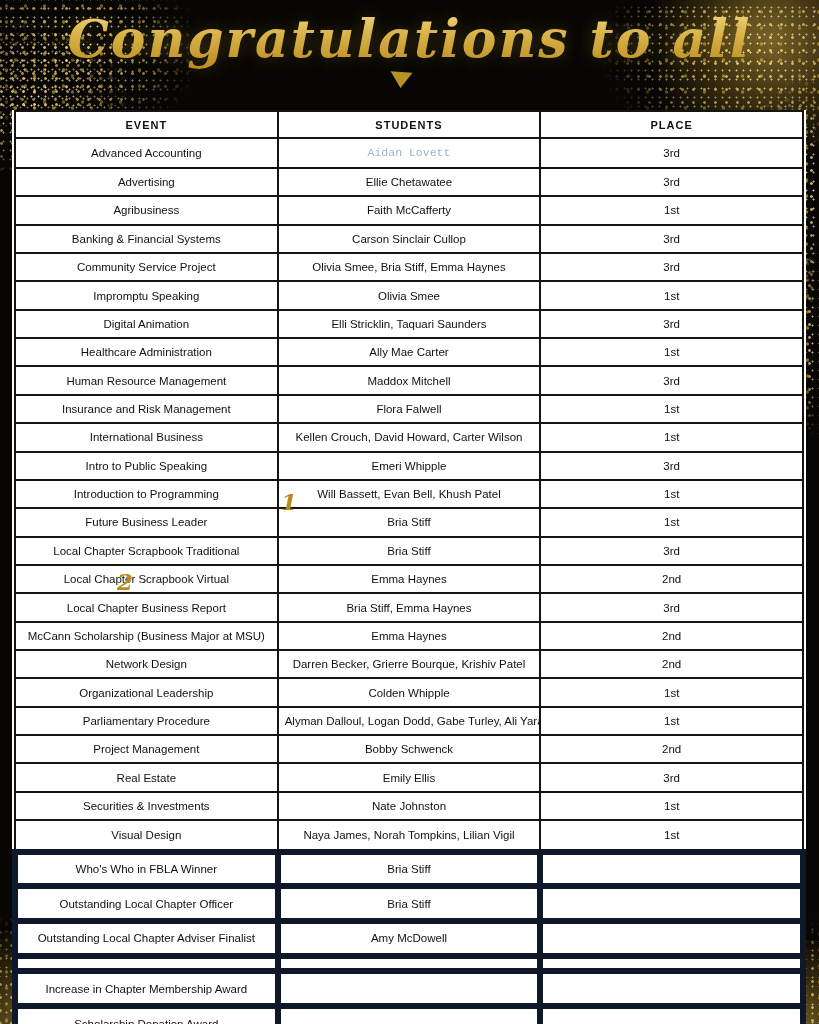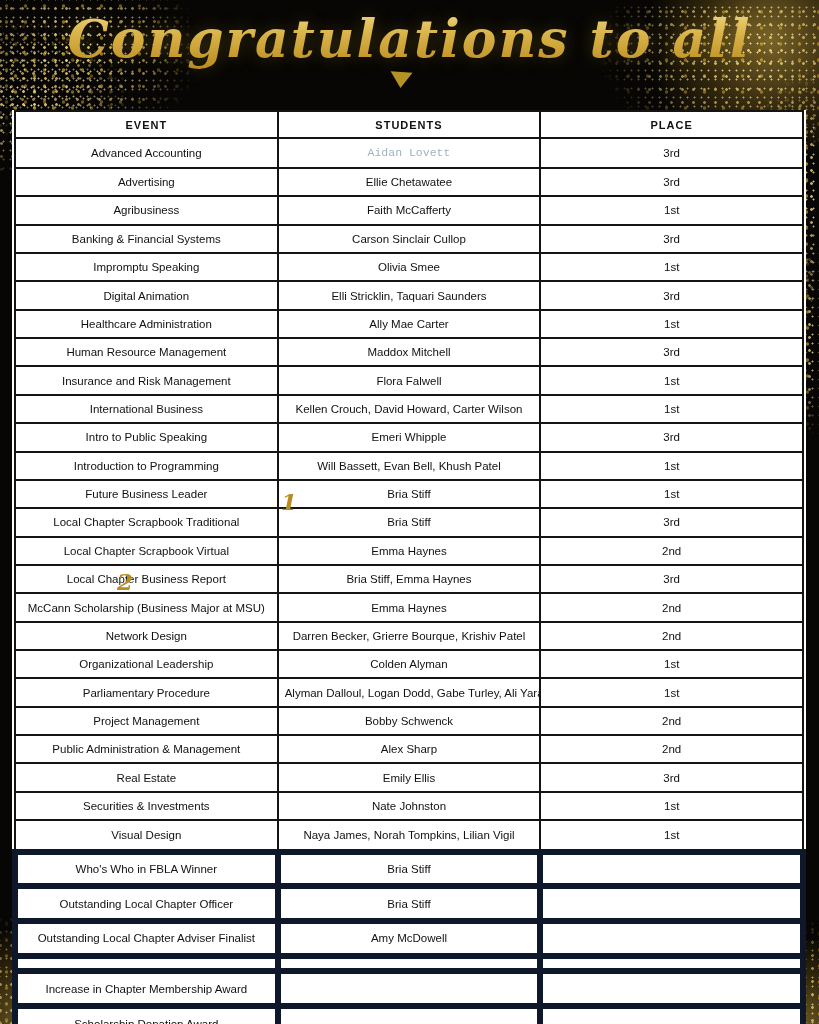--- a/index.html
+++ b/index.html
@@ -173,20 +173,25 @@
             <td>Agribusiness</td>
             <td>Faith McCafferty</td>
             <td>1st</td>
           </tr>
           <tr>
             <td>Banking &amp; Financial Systems</td>
             <td>Carson Sinclair Cullop</td>
             <td>3rd</td>
           </tr>
           <tr>
+            <td>Community Service Project</td>
+            <td>Olivia Smee, Bria Stiff, Emma Haynes</td>
+            <td>3rd</td>
+          </tr>
+          <tr>
             <td>Impromptu Speaking</td>
             <td>Olivia Smee</td>
             <td>1st</td>
           </tr>
           <tr>
             <td>Digital Animation</td>
             <td>Elli Stricklin, Taquari Saunders</td>
             <td>3rd</td>
           </tr>
           <tr>
@@ -244,39 +249,34 @@
             <td>Emma Haynes</td>
             <td>2nd</td>
           </tr>
           <tr>
             <td>Network Design</td>
             <td>Darren Becker, Grierre Bourque, Krishiv Patel</td>
             <td>2nd</td>
           </tr>
           <tr>
             <td>Organizational Leadership</td>
-            <td>Colden Alyman</td>
+            <td>Colden Whipple</td>
             <td>1st</td>
           </tr>
           <tr>
             <td>Parliamentary Procedure</td>
             <td>Alyman Dalloul, Logan Dodd, Gabe Turley, Ali Yarali</td>
             <td>1st</td>
           </tr>
           <tr>
             <td>Project Management</td>
             <td>Bobby Schwenck</td>
             <td>2nd</td>
           </tr>
           <tr>
-            <td>Public Administration &amp; Management</td>
-            <td>Alex Sharp</td>
-            <td>2nd</td>
-          </tr>
-          <tr>
             <td>Real Estate</td>
             <td>Emily Ellis</td>
             <td>3rd</td>
           </tr>
           <tr>
             <td>Securities &amp; Investments</td>
             <td>Nate Johnston</td>
             <td>1st</td>
           </tr>
           <tr>

